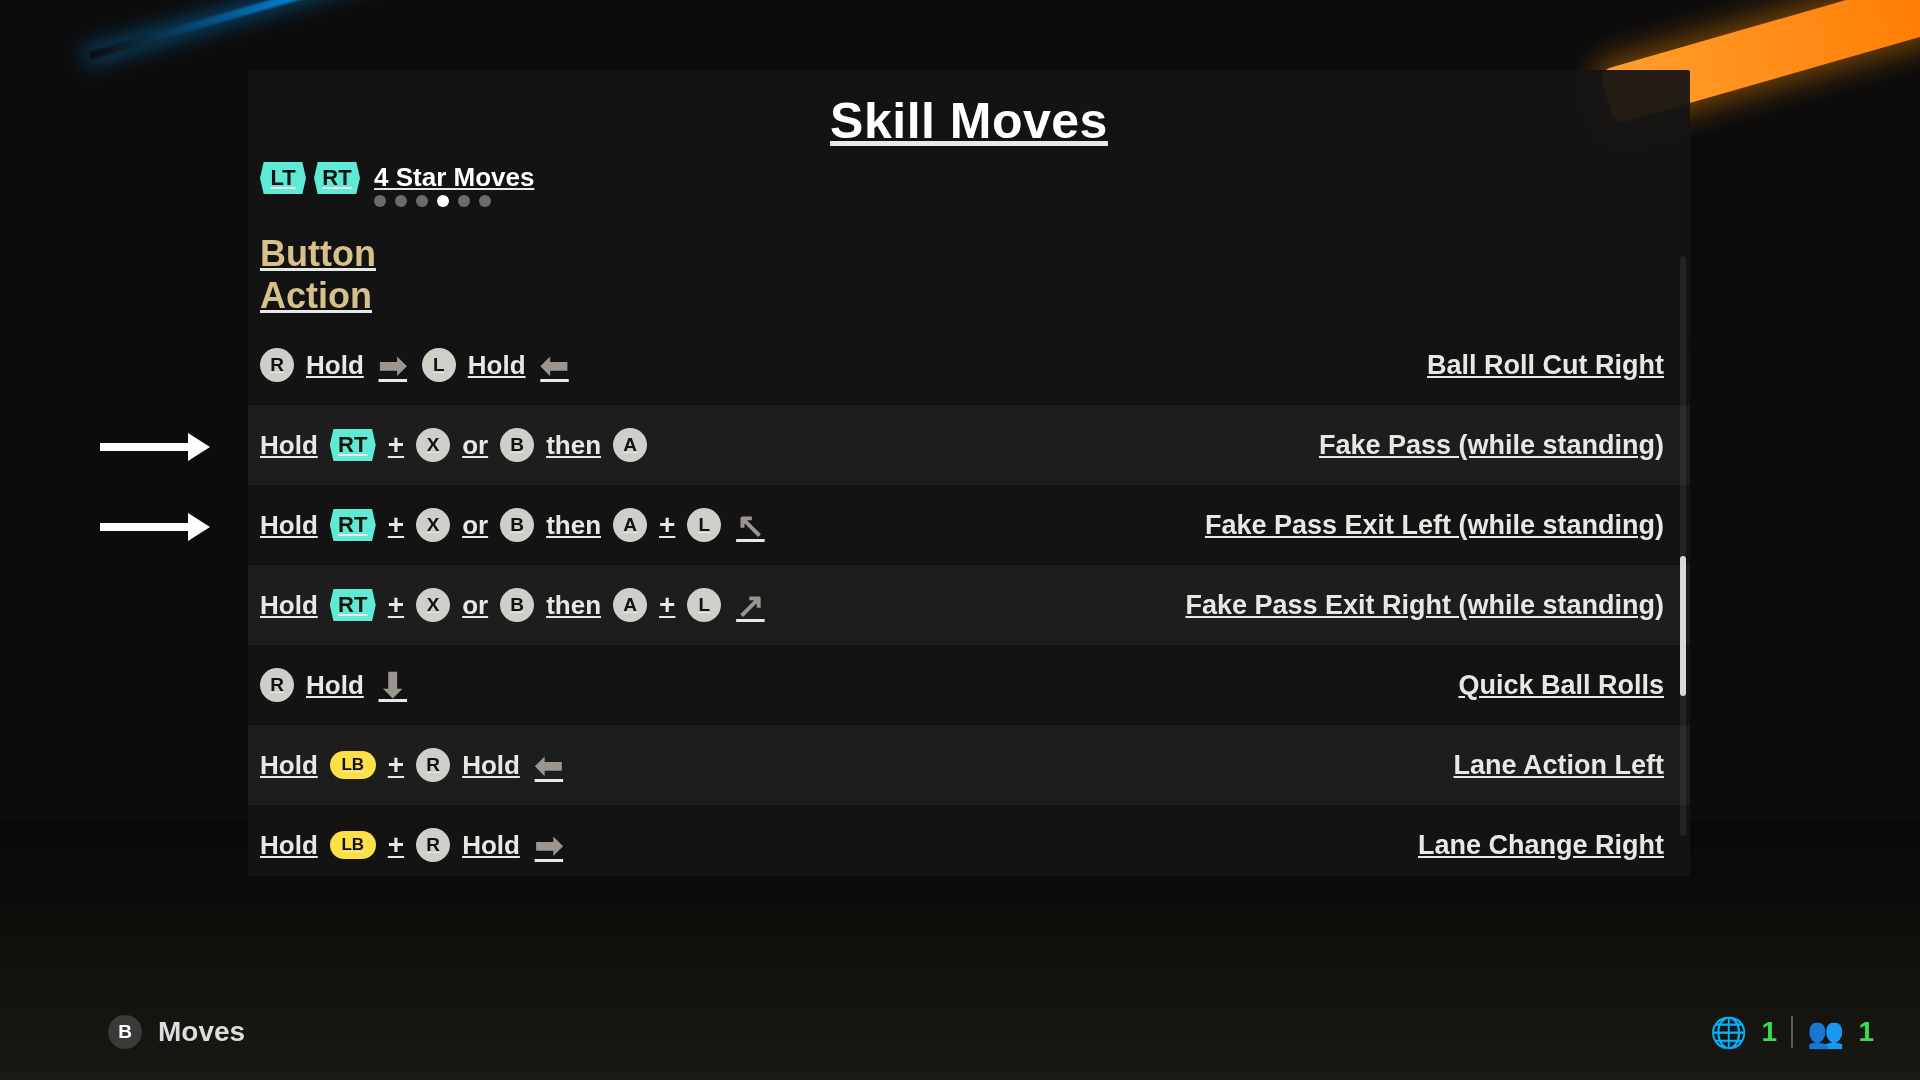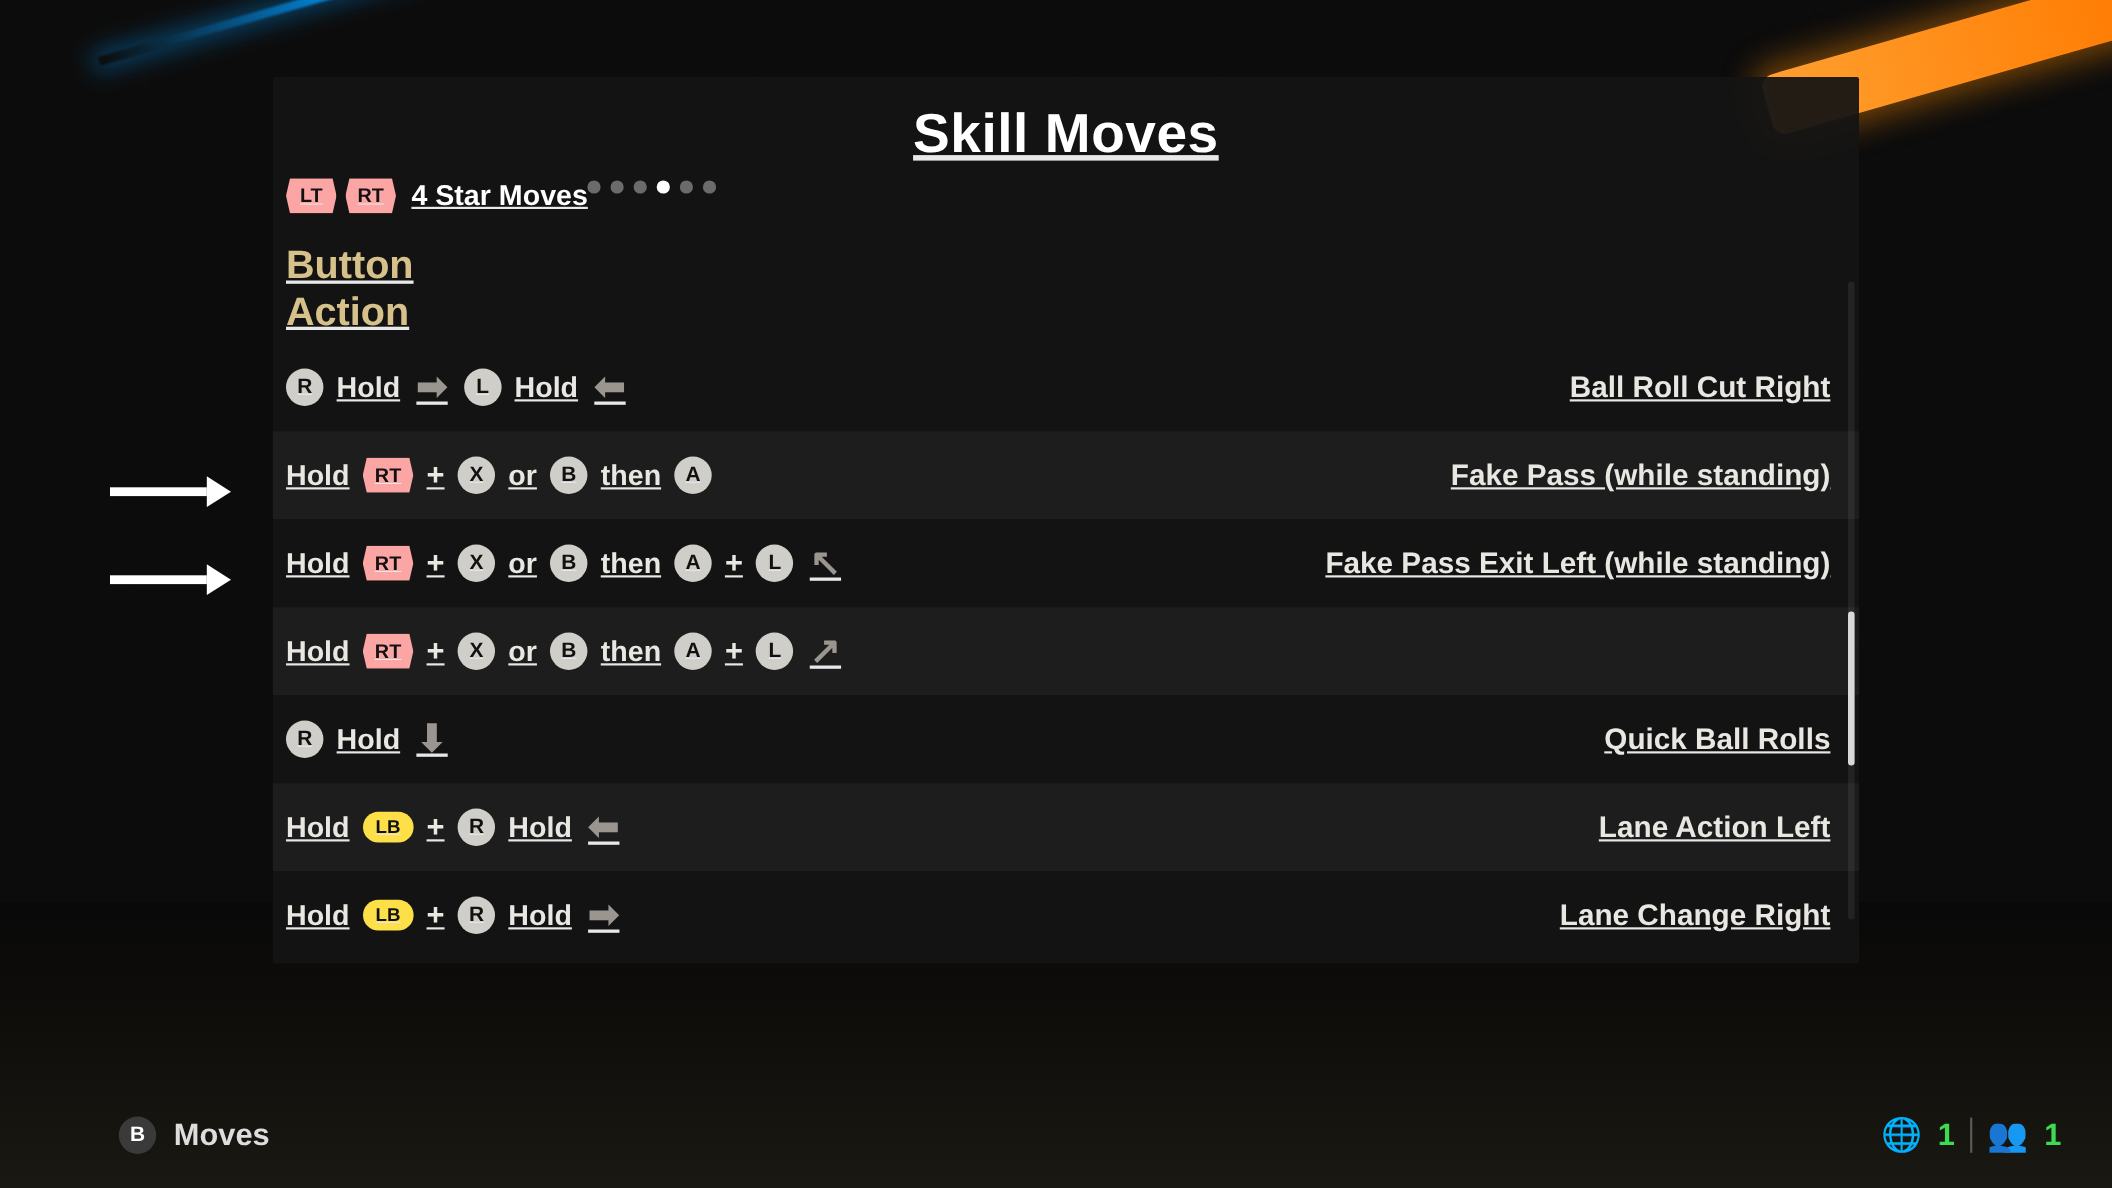--- a/index.html
+++ b/index.html
@@ -45,21 +45,21 @@
     background:rgba(20,20,20,.94); border-radius:2px;text-decoration:underline;
   }
   .title {
     font-size:50px; font-weight:800; text-align:center; color:#fff;
     padding:22px 0 6px 0; letter-spacing:.5px;
   }
   .subhead {
     display:flex; align-items:flex-start; gap:14px; padding:6px 0 0 12px;
   }
   .subhead .shoulder { display:flex; gap:8px; }
-  .subhead .subtitle { display:flex; flex-direction:row; gap:0; }
+  .subhead .subtitle { display:flex; flex-direction:column; gap:0; }
   .subhead .subtitle .txt { font-size:26px; font-weight:800; color:#fff; }
   .dots { display:flex; gap:9px; padding-top:2px; }
   .dot { width:12px; height:12px; border-radius:50%; background:#6b6b6b; }
   .dot.active { background:#fff; }
   .cols {
     display:flex; justify-content:space-between; padding:26px 26px 0 12px;
     font-size:36px; font-weight:800; color:#d6c18a;flex-direction:column;
   }
   .rows { margin-top:8px; }
   .row {
@@ -80,22 +80,22 @@
   }
   
   .btn-round {
     display:inline-flex; align-items:center; justify-content:center;
     width:34px; height:34px; border-radius:50%;
     background:#d0cec8; color:#111; font-weight:800; font-size:19px;
   }
   .btn-round.dark { background:#3a3a3a; color:#fff; }
   .btn-trig {
     display:inline-flex; align-items:center; justify-content:center;
-    min-width:46px; height:32px; background:#fca5a5; color:#111;
-    font-weight:800; font-size:18px;
+    min-width:46px; height:32px; background:#5eead4; color:#111;
+    font-weight:800; font-size:22px;
     clip-path:polygon(8% 0,92% 0,100% 50%,92% 100%,8% 100%,0 50%);
   }
   .btn-bump {
     display:inline-flex; align-items:center; justify-content:center;
     min-width:46px; height:28px; background:#fde047; color:#111;
     font-weight:800; font-size:17px; border-radius:14px;
   }
   .arrow {
     display:inline-flex; align-items:center; justify-content:center;
     width:34px; height:34px; color:#9a968f; font-size:34px; line-height:0;
@@ -223,20 +223,21 @@
         <span class="plus">+</span>
         <span class="btn-round">X</span>
         <span class="word">or</span>
         <span class="btn-round">B</span>
         <span class="word">then</span>
         <span class="btn-round">A</span>
         <span class="plus">+</span>
         <span class="btn-round">L</span>
         <span class="arrow">↗</span>
       </div>
+      <div class="action">Fake Pass Exit Right (while standing)</div>
     </div>
 
     <div class="row">
       <div class="btncol">
         <span class="btn-round">R</span>
         <span class="word">Hold</span>
         <span class="arrow">⬇</span>
       </div>
       <div class="action">Quick Ball Rolls</div>
     </div>

